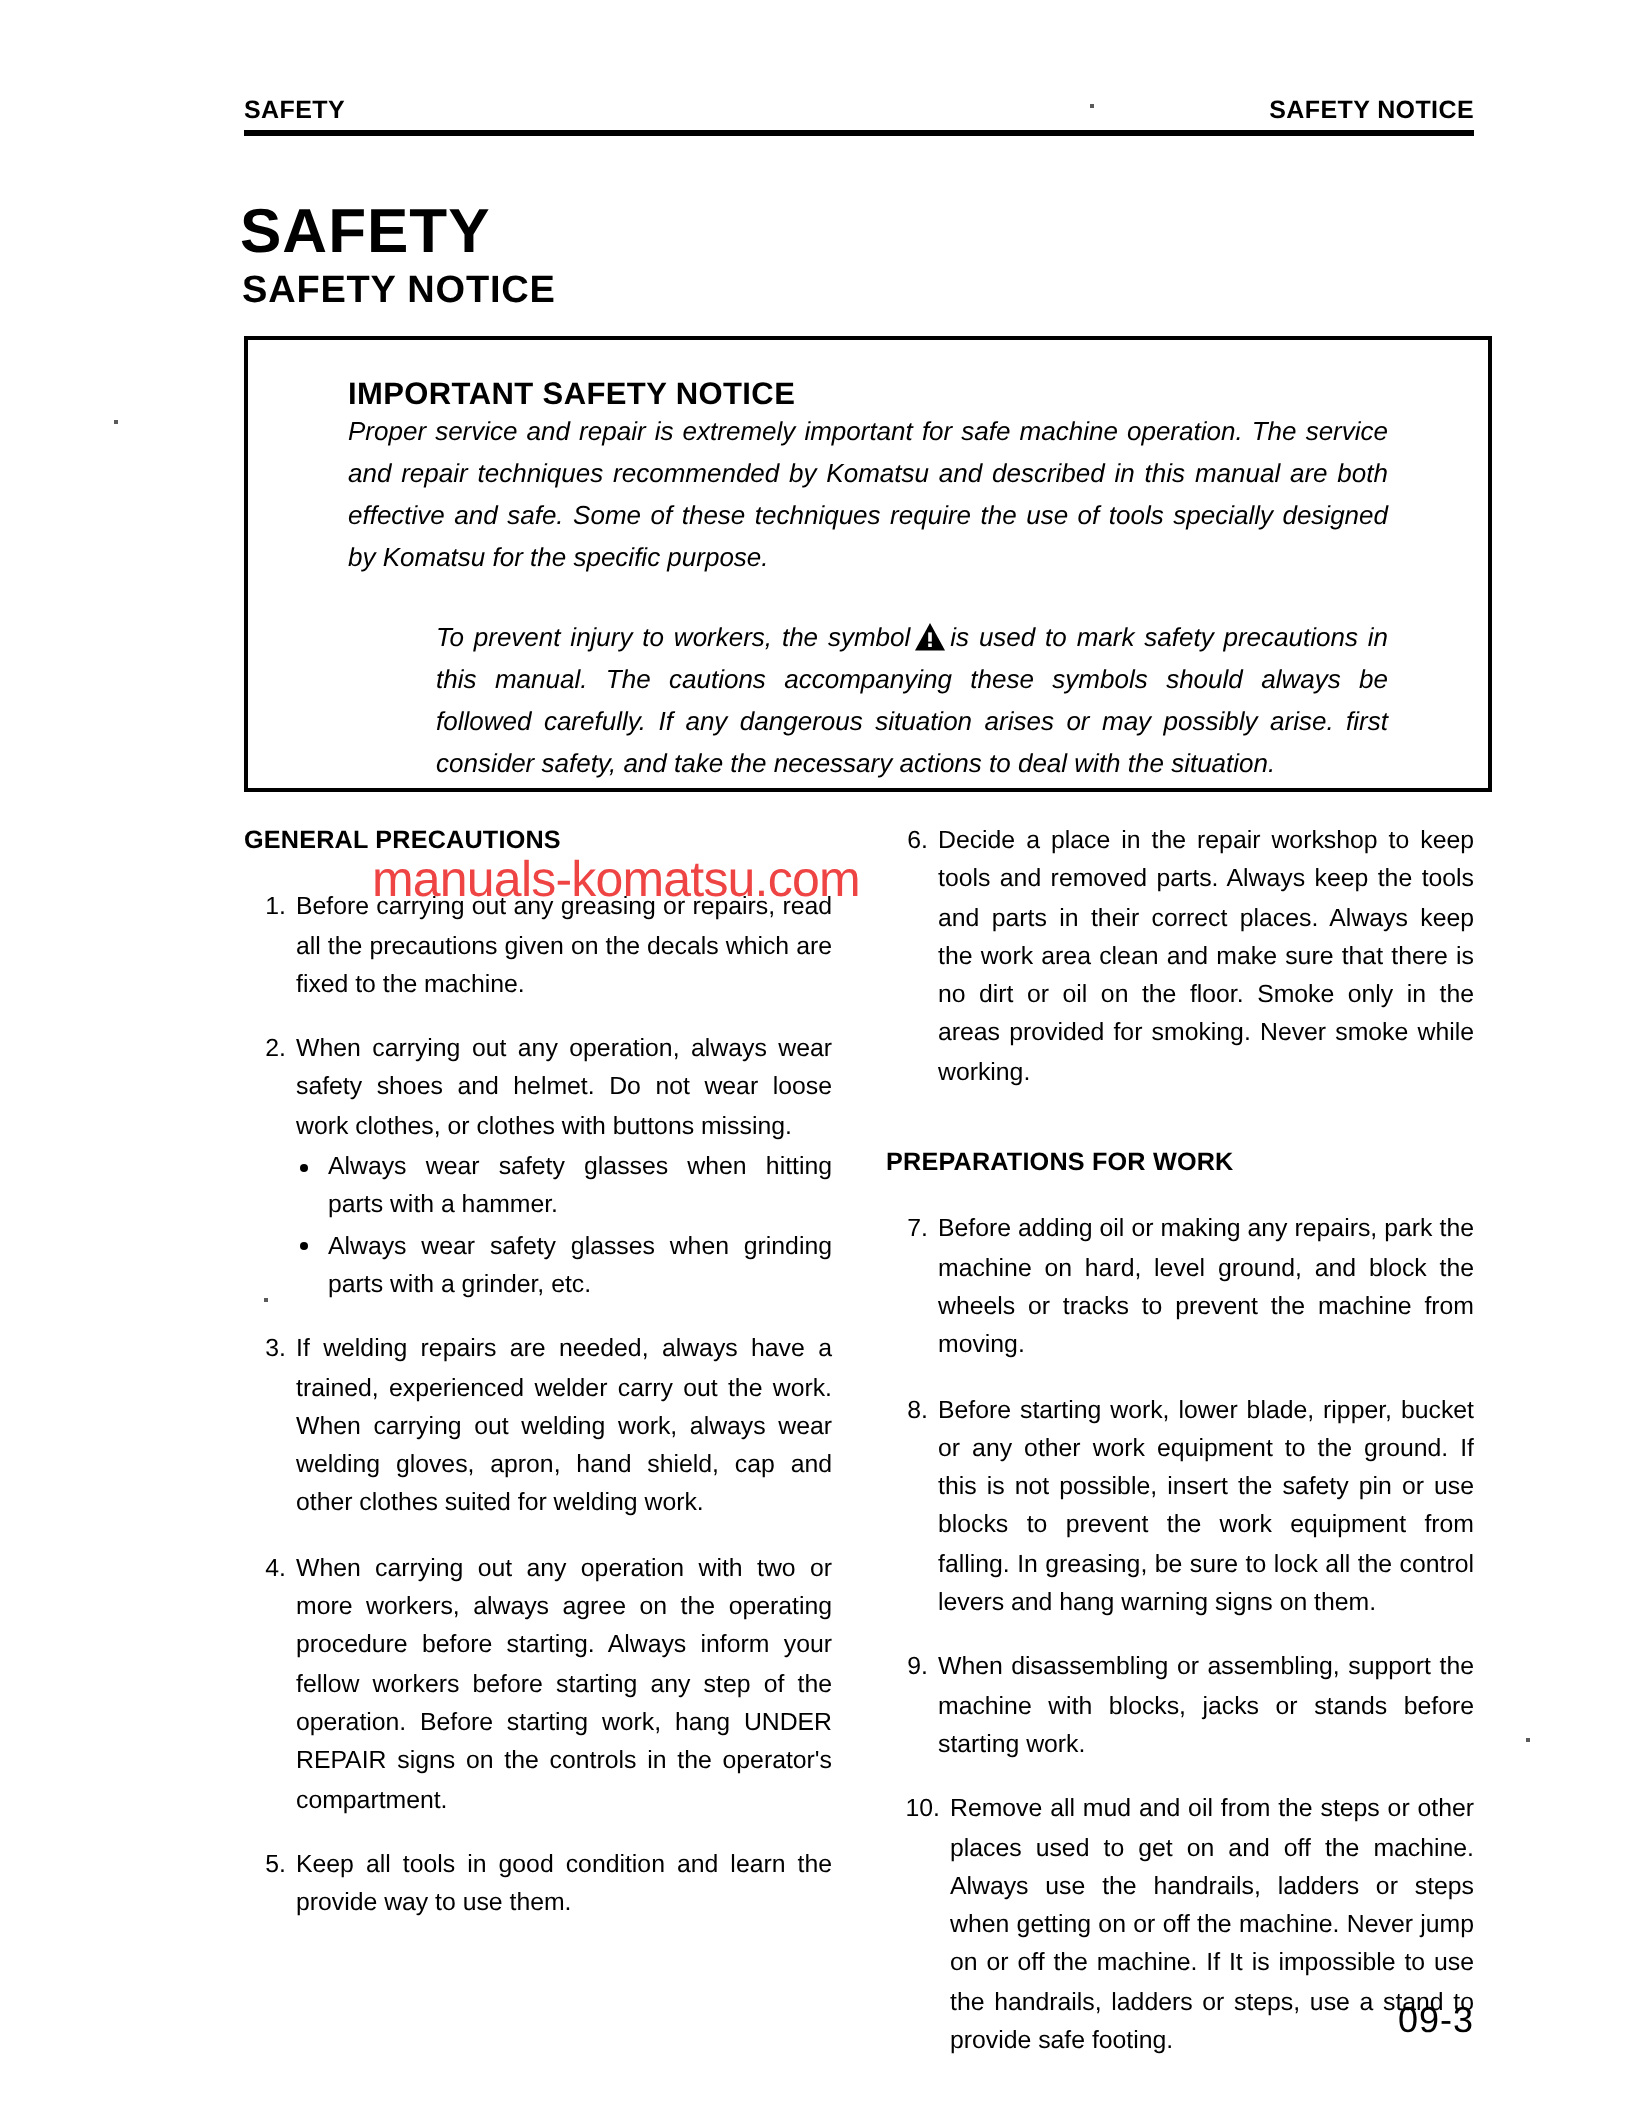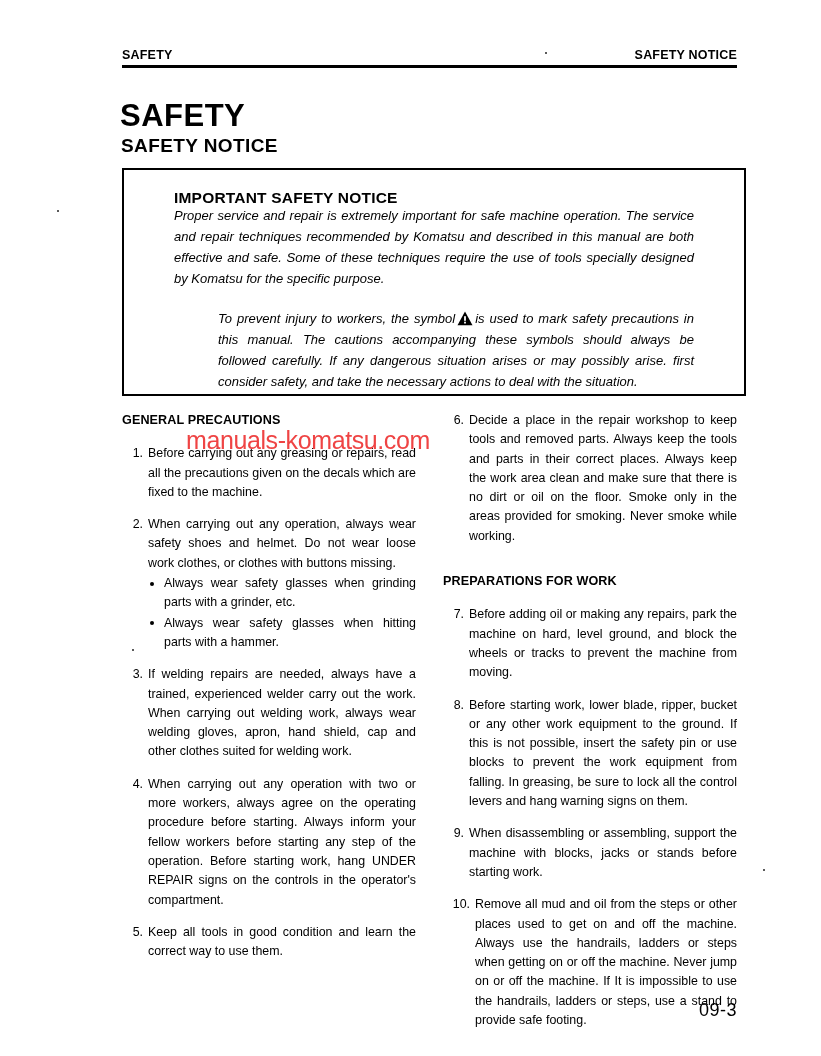--- a/index.html
+++ b/index.html
@@ -241,39 +241,39 @@
       <li>
         <span class="num">1.</span>
         <span>Before carrying out any greasing or repairs, read all the precautions given on the decals which are fixed to the machine.</span>
       </li>
       <li>
         <span class="num">2.</span>
         <span>When carrying out any operation, always wear safety shoes and helmet. Do not wear loose work clothes, or clothes with buttons missing.</span>
         <ul class="subitems">
           <li>
             <span class="dot"></span>
-            <span>Always wear safety glasses when grinding parts with a grinder, etc.</span>
+            <span>Always wear safety glasses when hitting parts with a hammer.</span>
           </li>
           <li>
             <span class="dot"></span>
-            <span>Always wear safety glasses when hitting parts with a hammer.</span>
+            <span>Always wear safety glasses when grinding parts with a grinder, etc.</span>
           </li>
         </ul>
       </li>
       <li>
         <span class="num">3.</span>
         <span>If welding repairs are needed, always have a trained, experienced welder carry out the work. When carrying out welding work, always wear welding gloves, apron, hand shield, cap and other clothes suited for welding work.</span>
       </li>
       <li>
         <span class="num">4.</span>
         <span>When carrying out any operation with two or more workers, always agree on the operating procedure before starting. Always inform your fellow workers before starting any step of the operation. Before starting work, hang UNDER REPAIR signs on the controls in the operator's compartment.</span>
       </li>
       <li>
         <span class="num">5.</span>
-        <span>Keep all tools in good condition and learn the correct way to use them.</span>
+        <span>Keep all tools in good condition and learn the provide way to use them.</span>
       </li>
     </ol>
   </div>
 
   <div class="col col-right">
     <ol class="items">
       <li>
         <span class="num">6.</span>
         <span>Decide a place in the repair workshop to keep tools and removed parts. Always keep the tools and parts in their correct places. Always keep the work area clean and make sure that there is no dirt or oil on the floor. Smoke only in the areas provided for smoking. Never smoke while working.</span>
       </li>

